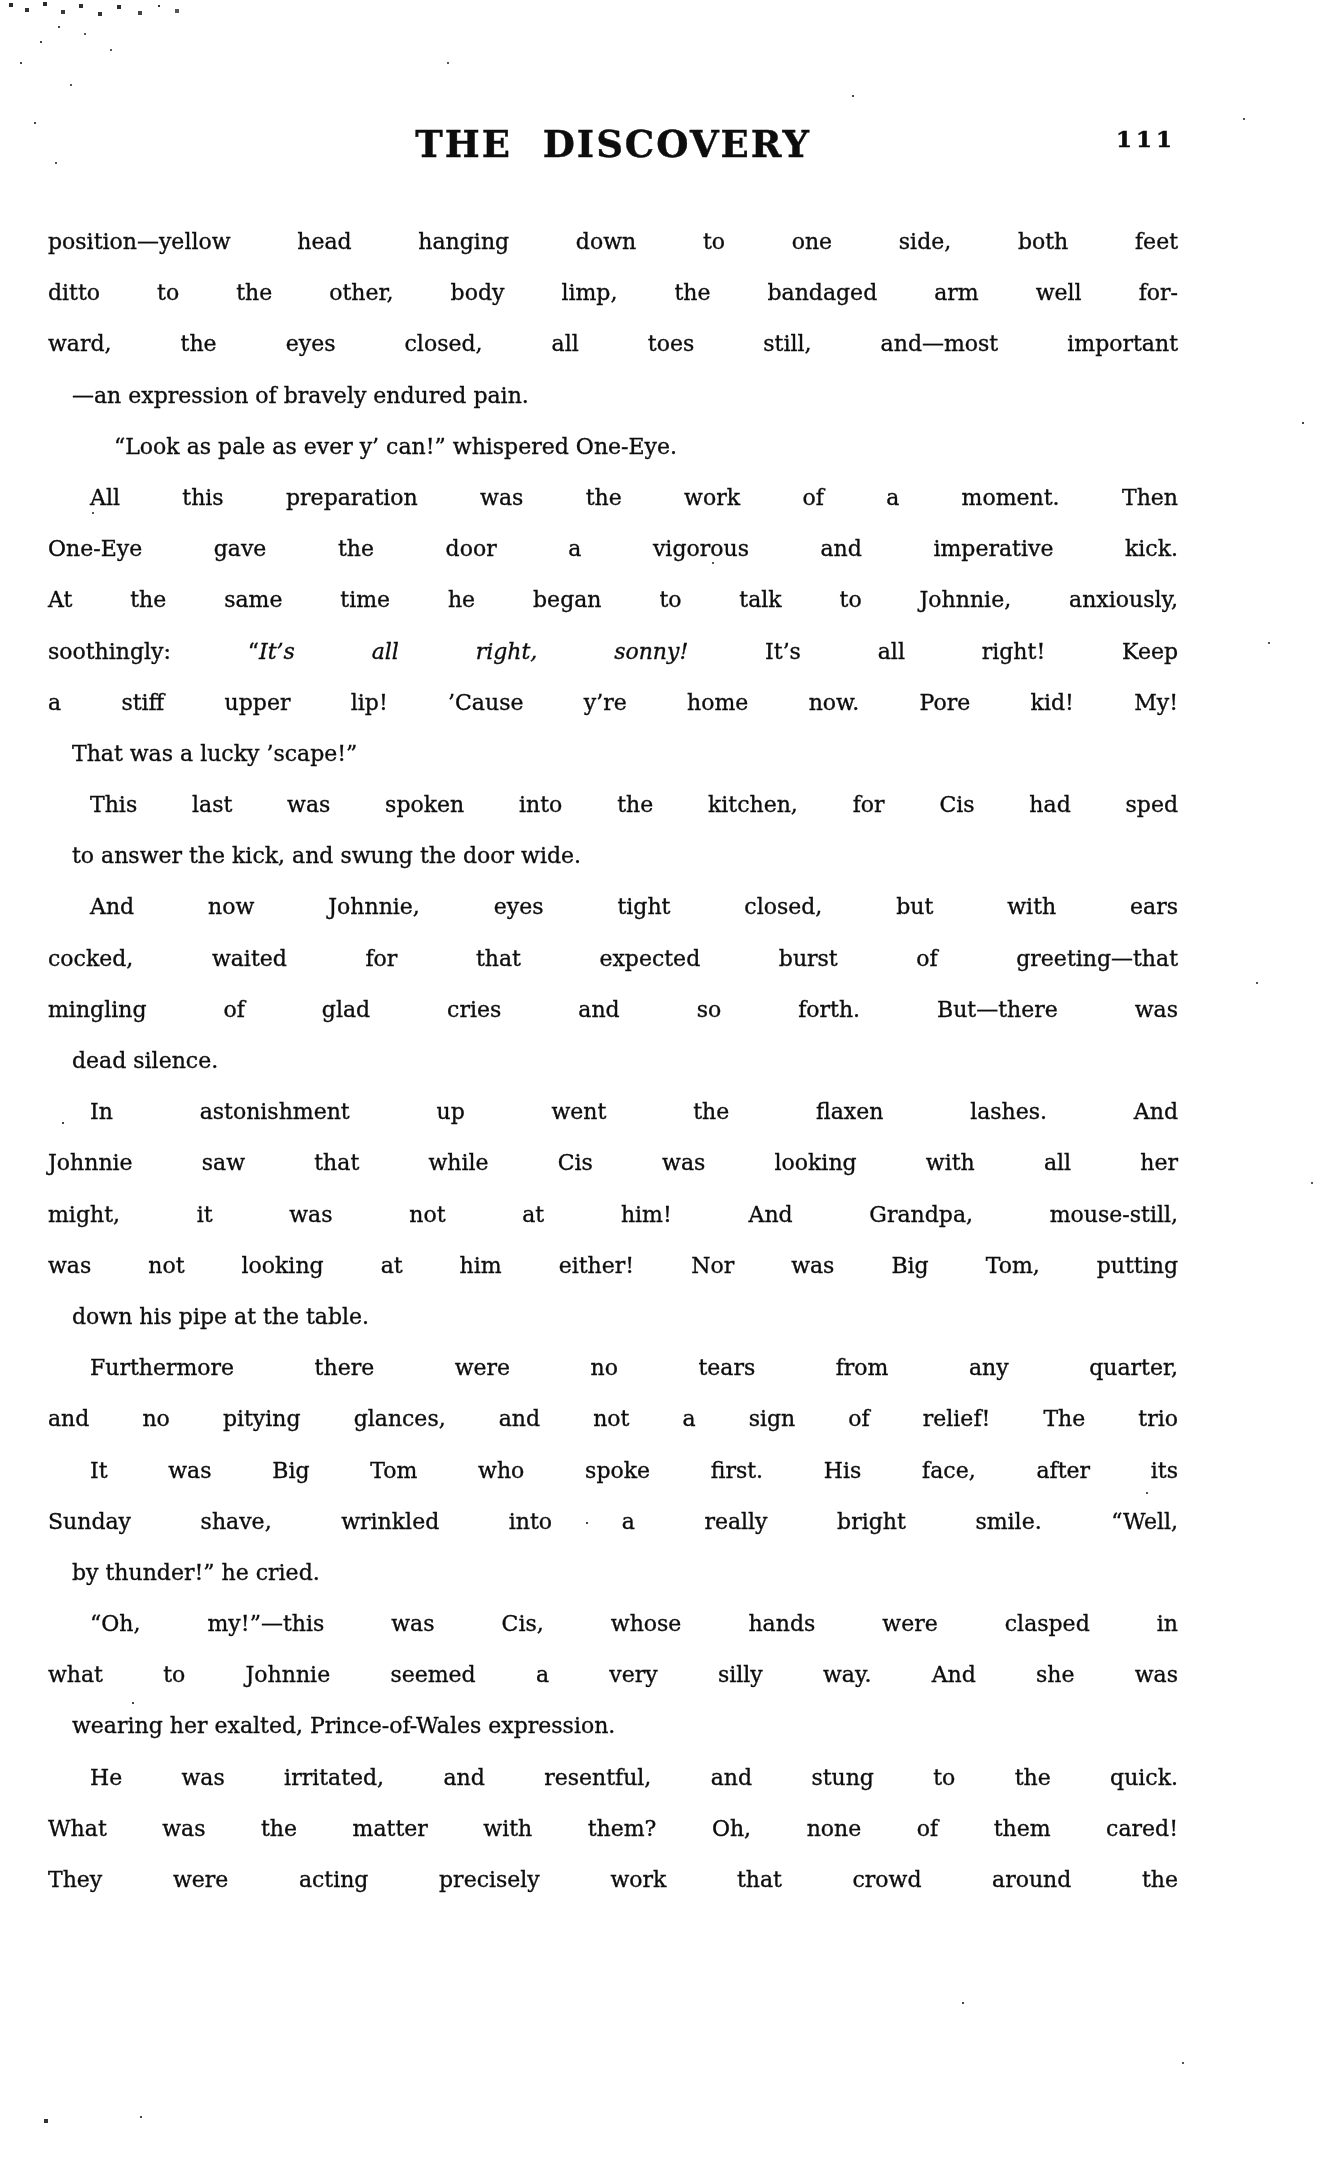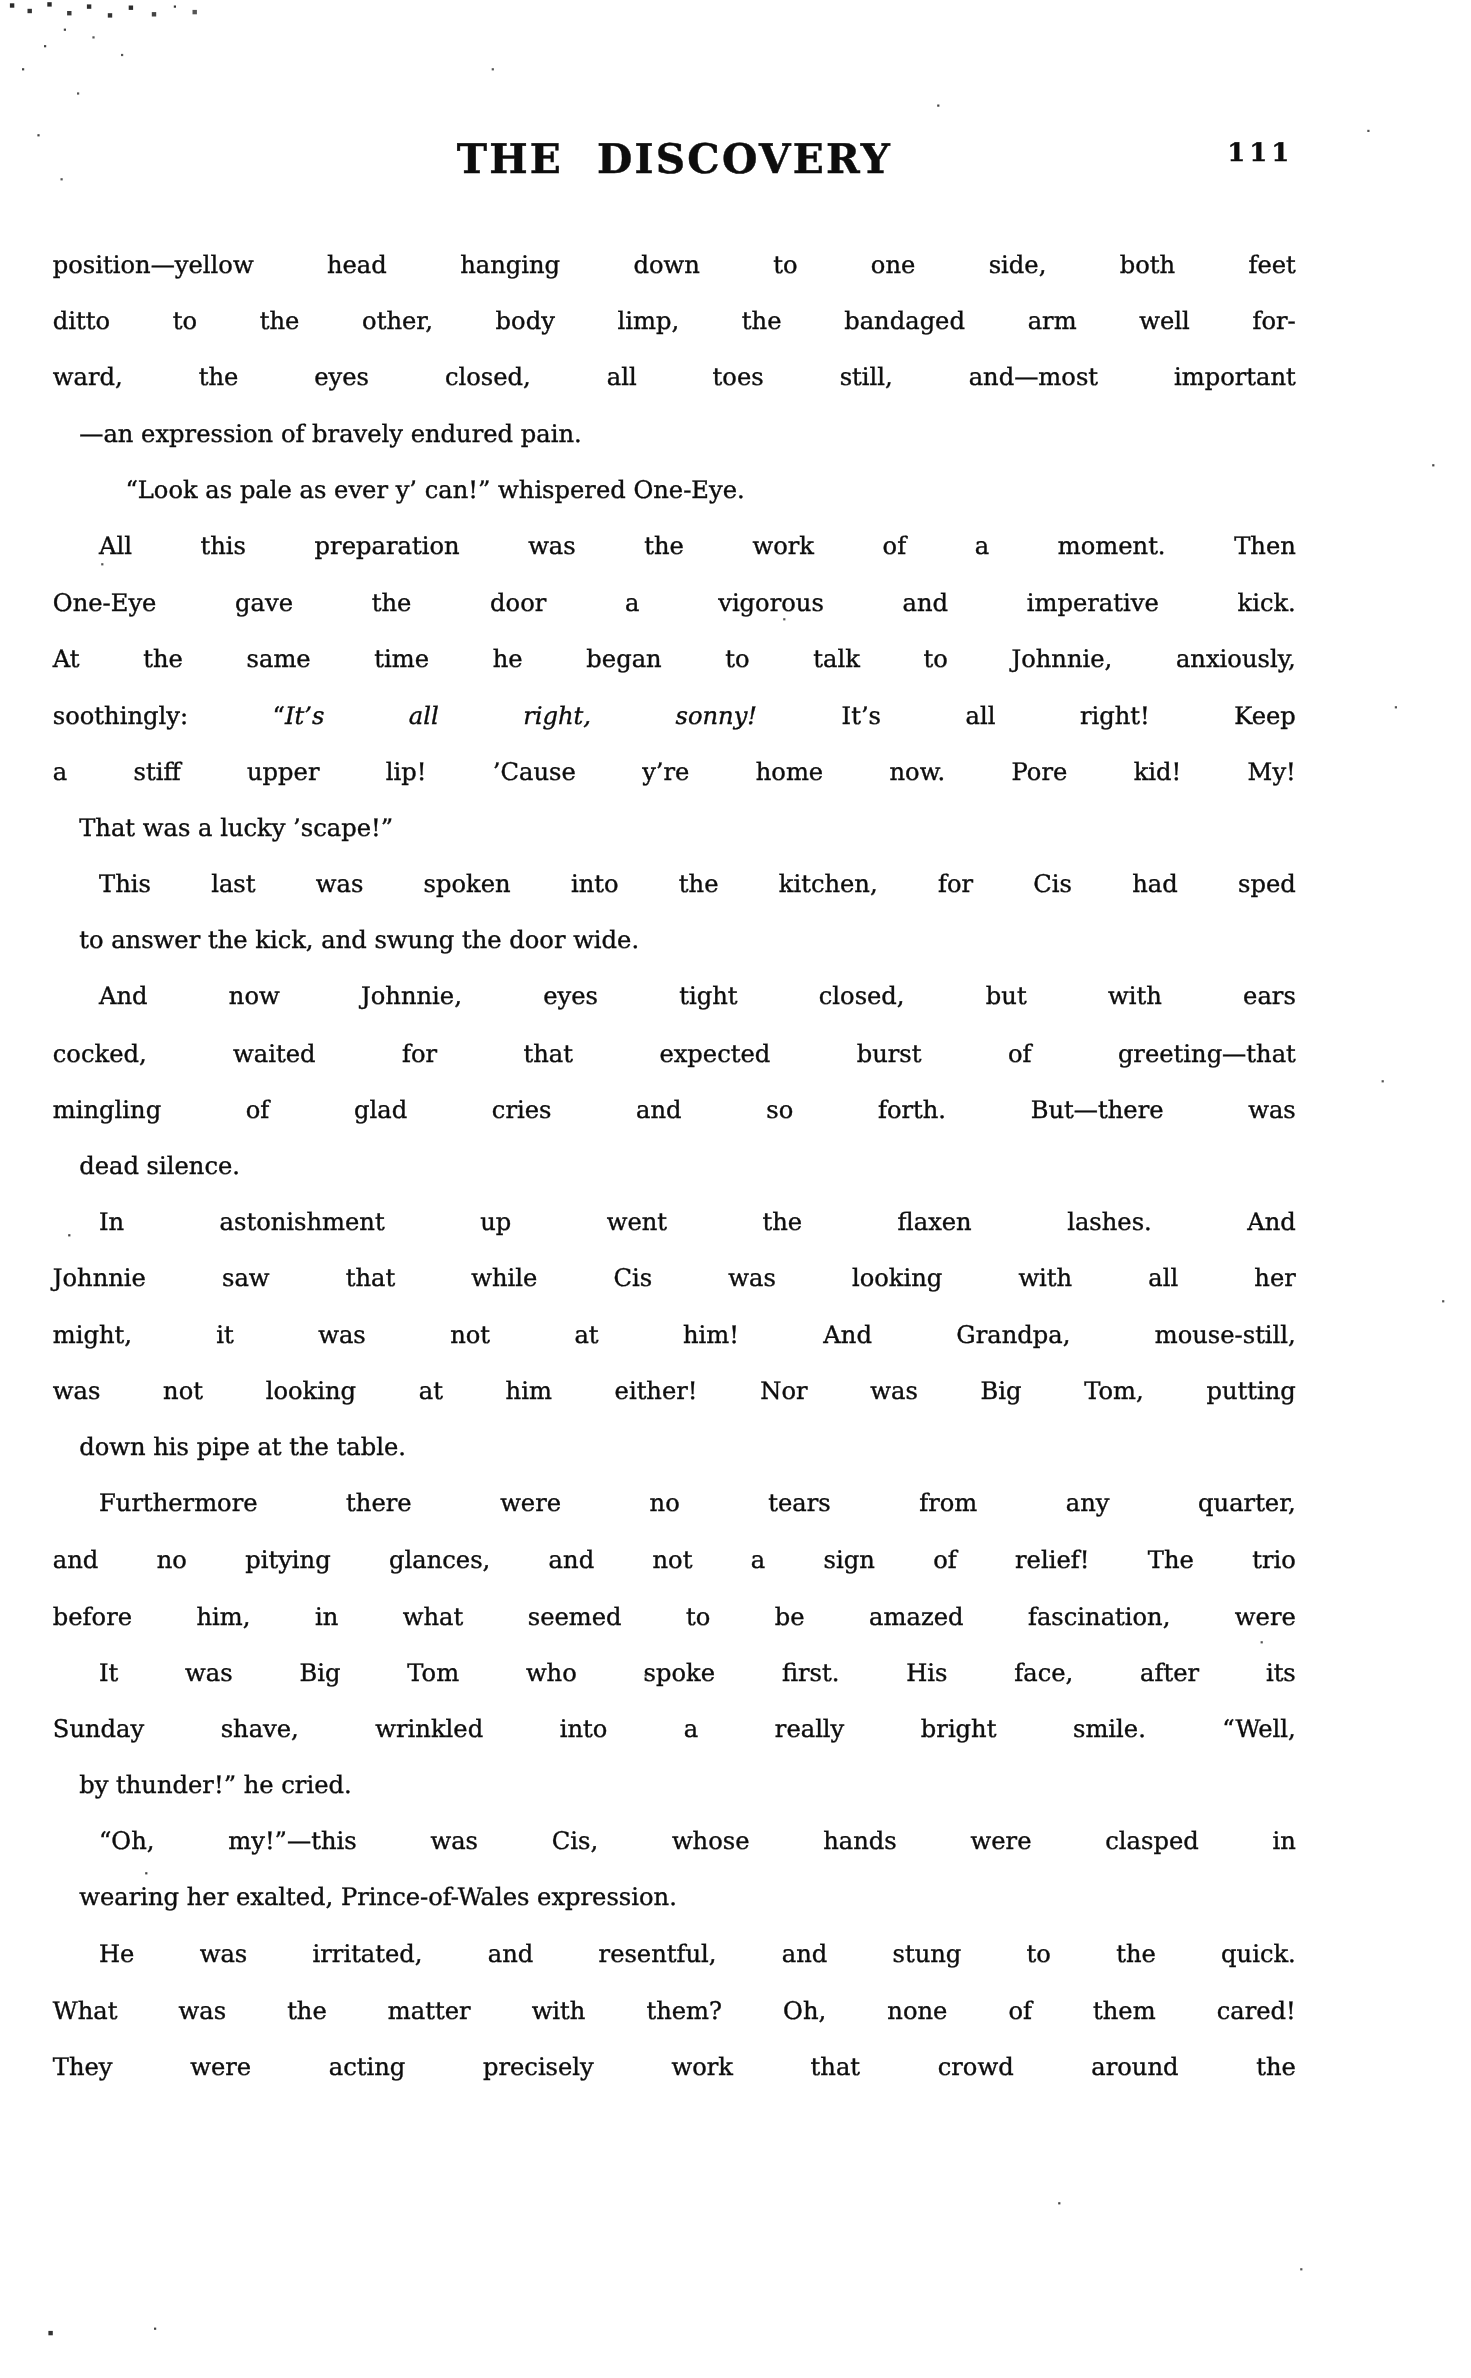--- a/index.html
+++ b/index.html
@@ -115,23 +115,23 @@
       <div class="line"><span>cocked, waited for that expected burst of greeting—that</span></div>
       <div class="line"><span>mingling of glad cries and so forth.  But—there was</span></div>
       <div class="line plast"><span>dead silence.</span></div>
       <div class="line indent"><span>In astonishment up went the flaxen lashes.  And</span></div>
       <div class="line"><span>Johnnie saw that while Cis was looking with all her</span></div>
       <div class="line"><span>might, it was not at him!  And Grandpa, mouse-still,</span></div>
       <div class="line"><span>was not looking at him either!  Nor was Big Tom, putting</span></div>
       <div class="line plast"><span>down his pipe at the table.</span></div>
       <div class="line indent"><span>Furthermore there were no tears from any quarter,</span></div>
       <div class="line"><span>and no pitying glances, and not a sign of relief!  The trio</span></div>
-      <div class="line"><span>before him, in what seemed to be amazed fascination, were</span></div>
       <div class="line indent"><span>It was Big Tom who spoke first.  His face, after its</span></div>
       <div class="line"><span>Sunday shave, wrinkled into a really bright smile.  “Well,</span></div>
       <div class="line plast"><span>by thunder!” he cried.</span></div>
       <div class="line indent"><span>“Oh, my!”—this was Cis, whose hands were clasped in</span></div>
+      <div class="line"><span>what to Johnnie seemed a very silly way.  And she was</span></div>
       <div class="line plast"><span>wearing her exalted, Prince-of-Wales expression.</span></div>
       <div class="line indent"><span>He was irritated, and resentful, and stung to the quick.</span></div>
       <div class="line"><span>What was the matter with them?  Oh, none of them cared!</span></div>
       <div class="line"><span>They were acting precisely work that crowd around the</span></div>
     </div>
 </div>
 
 </body></html>

